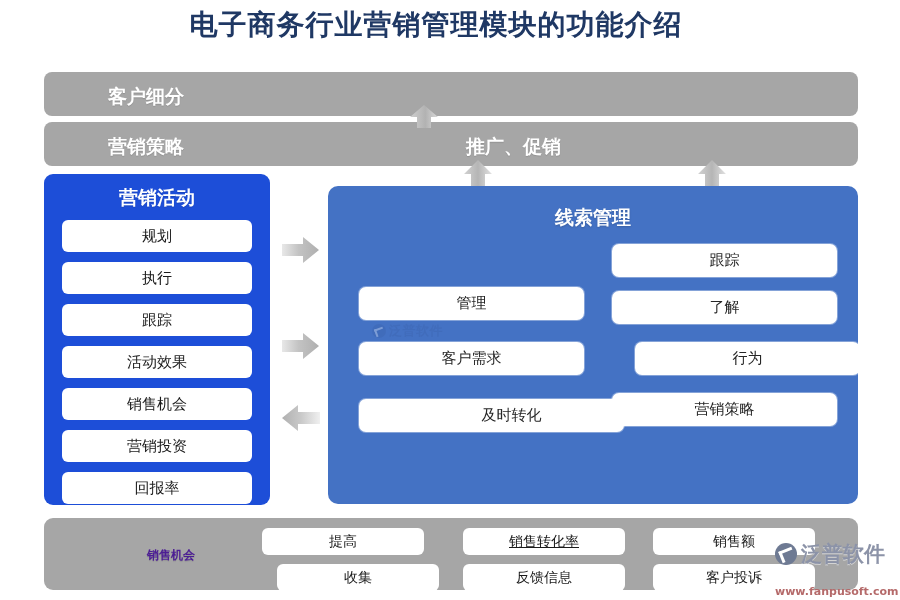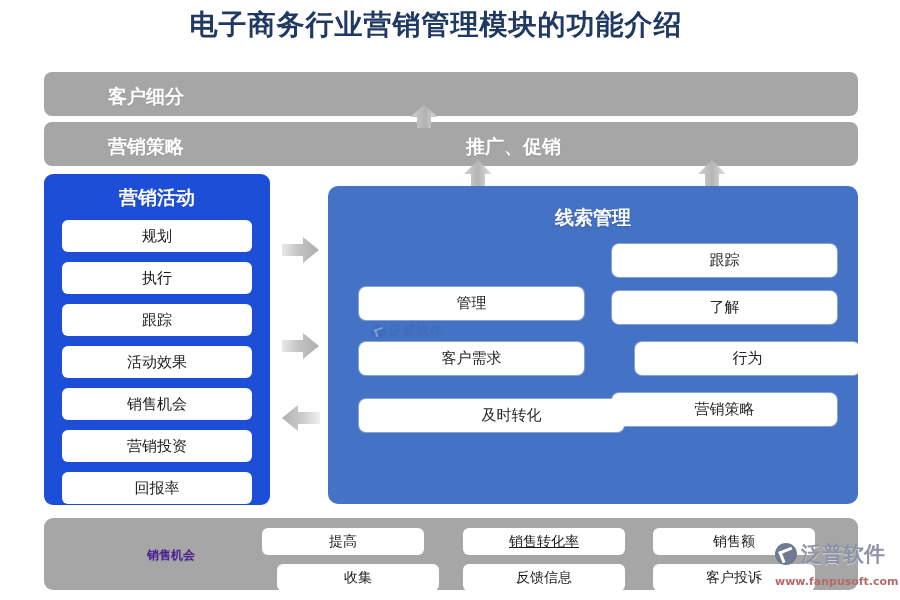--- a/index.html
+++ b/index.html
@@ -221,21 +221,21 @@
     color: #8C93A8;
     letter-spacing: 0px;
     line-height: 1;
     text-shadow: 0 1px 0 rgba(255,255,255,0.5);
   }
   .wm-corner .wm-url {
     font-family: "DejaVu Sans", "Liberation Sans", sans-serif;
     font-weight: bold;
     font-size: 11px;
     color: #B56A6A;
-    margin-top: 10px;
+    margin-top: 20px;
     letter-spacing: 0px;
   }
   .wm-mark {
     width: 22px; height: 22px;
     border-radius: 50%;
     background: #6E7A93;
     position: relative;
     flex: 0 0 auto;
   }
   .wm-mark::after {

